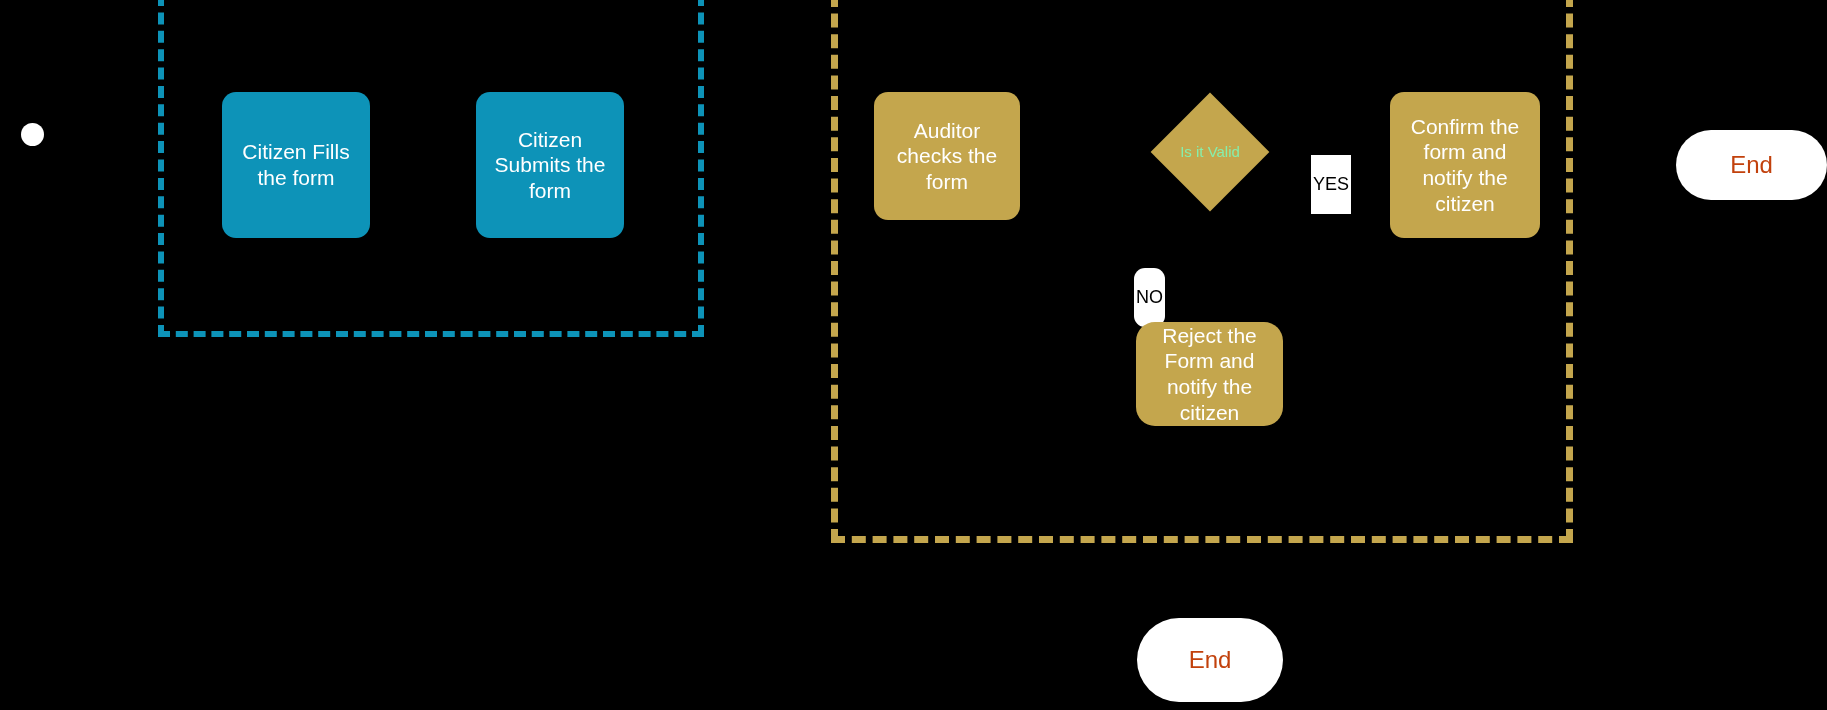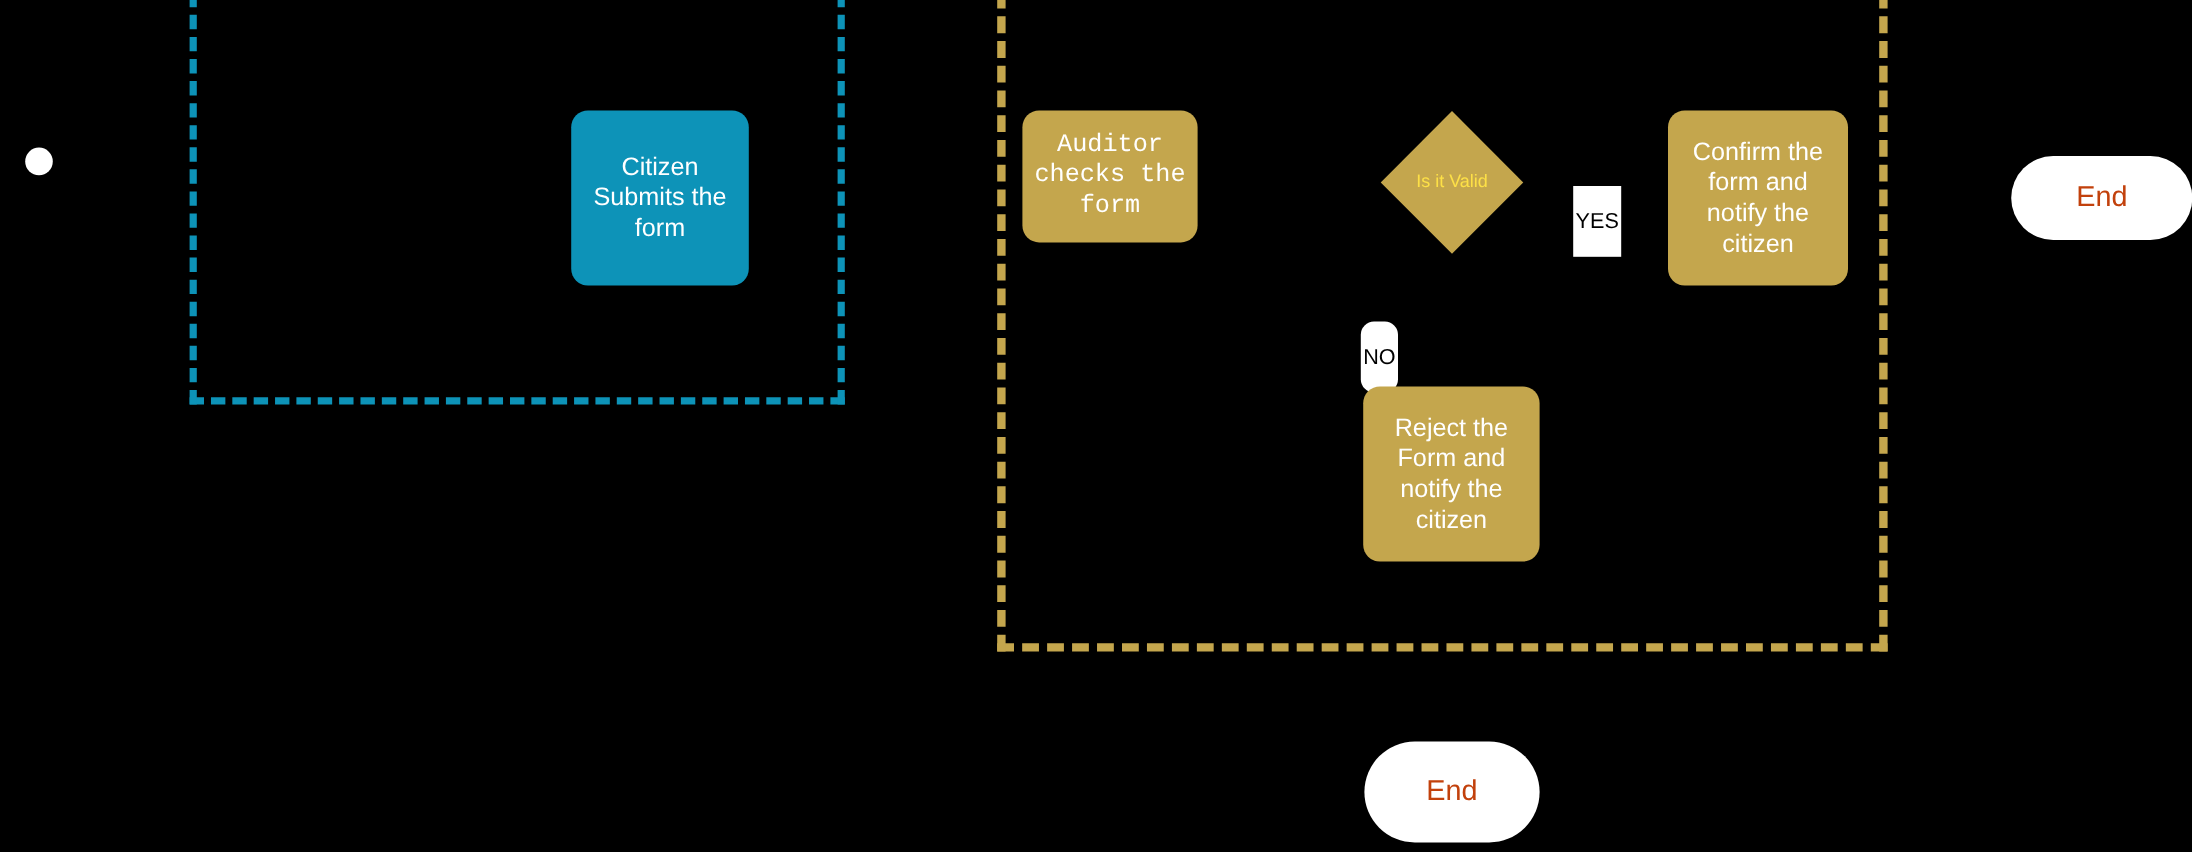--- a/index.html
+++ b/index.html
@@ -64,21 +64,21 @@
   }
   .decision .diamond-shape {
     position: absolute;
     inset: 0;
     background: #c4a64d;
     transform: rotate(45deg);
   }
   .decision .diamond-label {
     position: relative;
     z-index: 2;
-    color: #fde047;
+    color: #86efac;
     font-size: 15px;
     text-align: center;
     line-height: 1.2;
     white-space: pre-line;
   }
 
   
   .edge-label {
     position: absolute;
     background: #ffffff;
@@ -106,28 +106,32 @@
 <body>
 
 <div id="canvas">
 
   <div class="lane lane-citizen" style="left:158px; top:-6px; width:546px; height:343px;"></div>
 
   <div class="lane lane-auditor" style="left:831px; top:-7px; width:742px; height:550px;"></div>
 
   <div class="start-dot" style="left:21px; top:123px; width:23px; height:23px;"></div>
 
+  <div class="node node-blue" style="left:222px; top:92px; width:148px; height:146px;">
+    <span>Citizen Fills
+the form</span>
+  </div>
 
   <div class="node node-blue" style="left:476px; top:92px; width:148px; height:146px;">
     <span>Citizen
 Submits the
 form</span>
   </div>
 
-  <div class="node node-gold" style="left:852px; top:92px; width:146px; height:110px;font-family:Liberation Mono, monospace;">
+  <div class="node node-gold" style="left:874px; top:92px; width:146px; height:128px;">
     <span>Auditor
 checks the
 form</span>
   </div>
 
   <div class="decision" style="left:1168px; top:110px; width:84px; height:84px;">
     <div class="diamond-shape"></div>
     <span class="diamond-label">Is it Valid</span>
   </div>
 
@@ -139,21 +143,21 @@
     <span>NO</span>
   </div>
 
   <div class="node node-gold" style="left:1390px; top:92px; width:150px; height:146px;">
     <span>Confirm the
 form and
 notify the
 citizen</span>
   </div>
 
-  <div class="node node-gold" style="left:1136px; top:322px; width:147px; height:146px;">
+  <div class="node node-gold" style="left:1136px; top:322px; width:147px; height:104px;border-radius:19px;">
     <span>Reject the
 Form and
 notify the
 citizen</span>
   </div>
 
   <div class="terminator" style="left:1676px; top:130px; width:151px; height:70px;">
     <span>End</span>
   </div>
 

